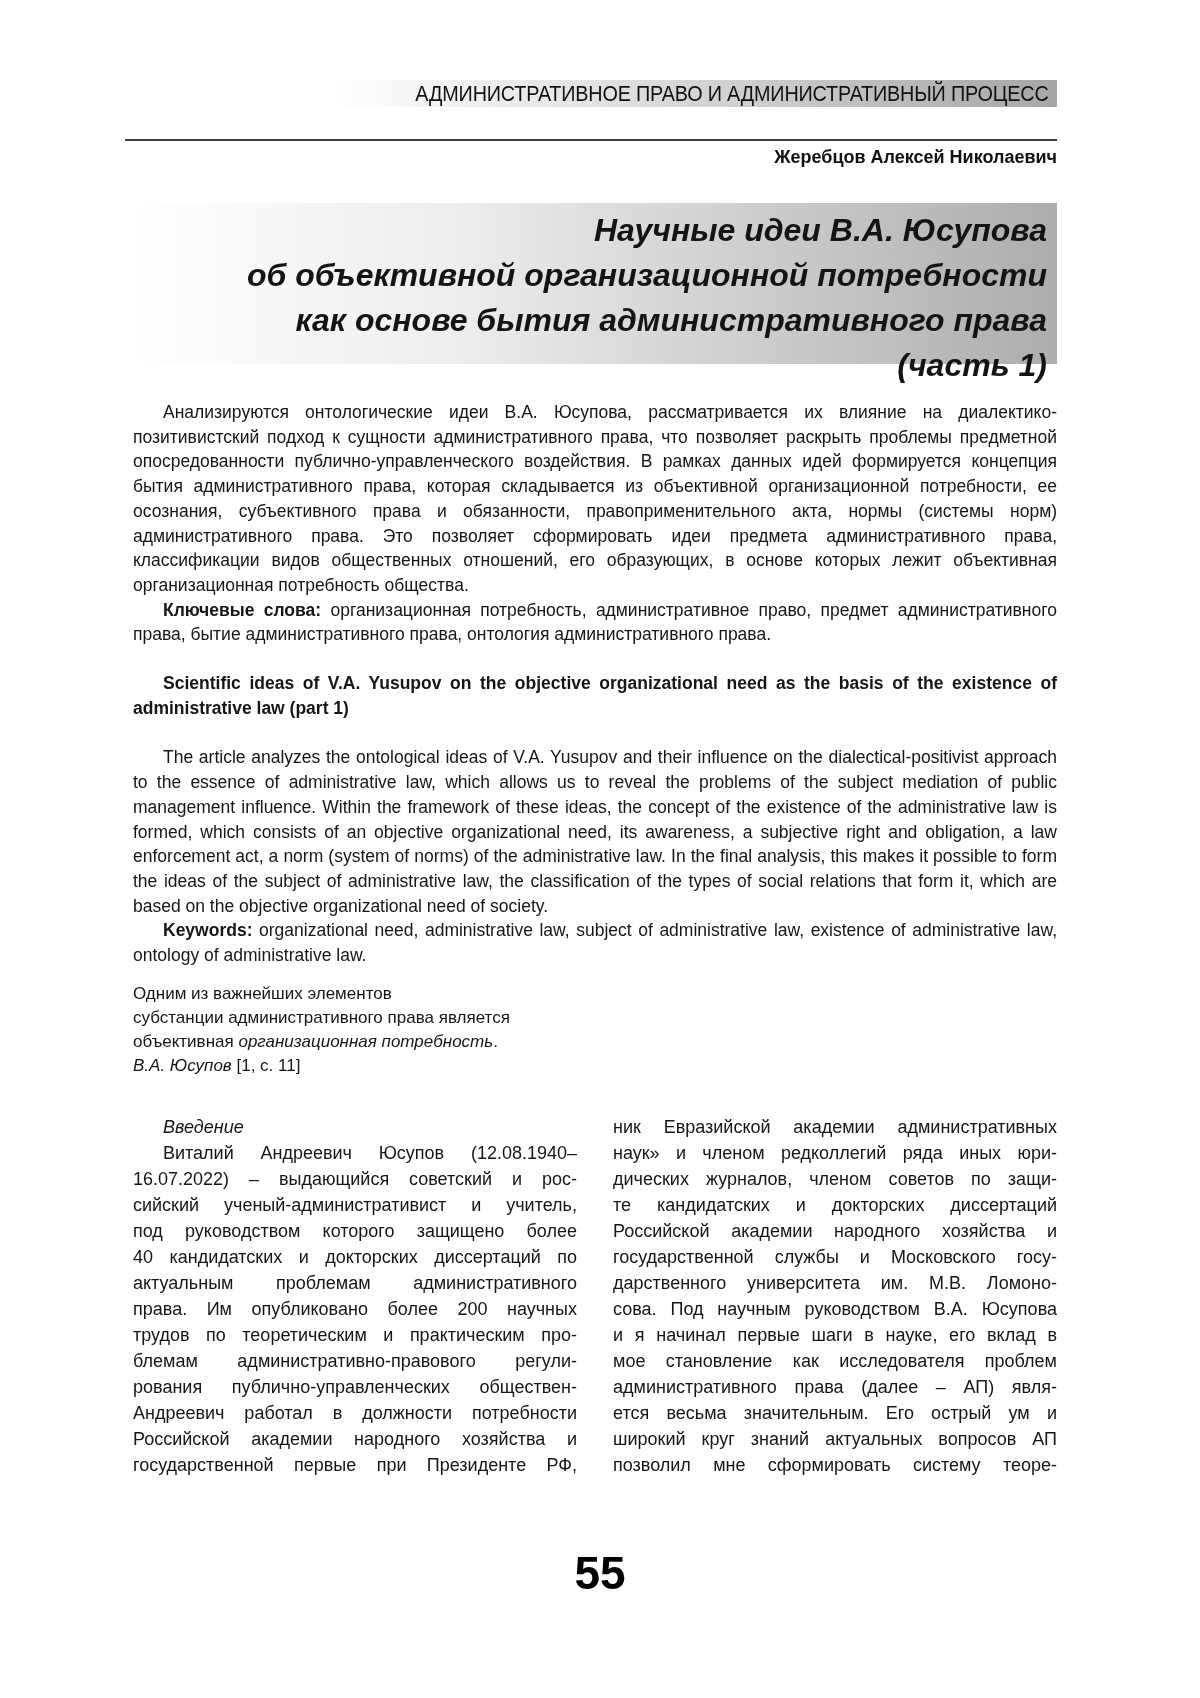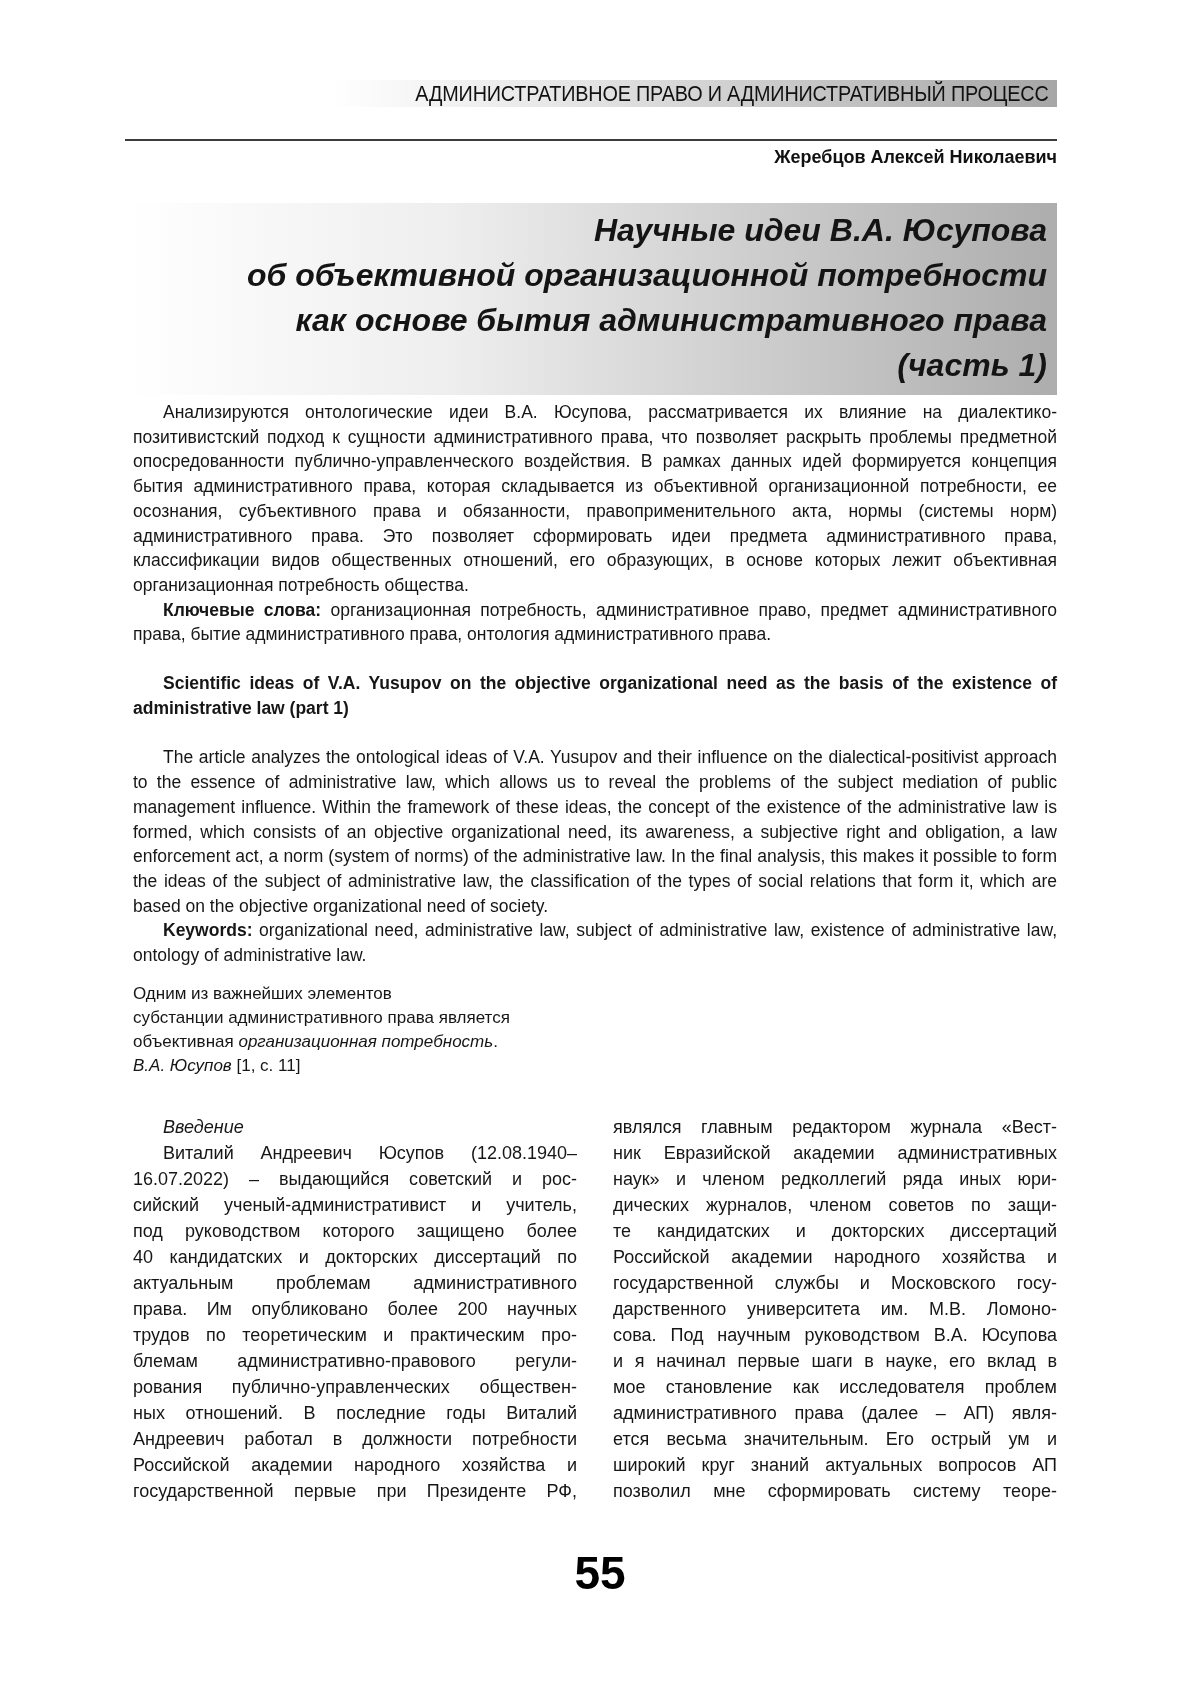--- a/index.html
+++ b/index.html
@@ -47,21 +47,21 @@
     font-weight:bold;
     color:#111;
     white-space:nowrap;
   }
   
   .title-band{
     position:absolute;
     top:203px;
     left:125px;
     right:143px;
-    height:192px;
+    height:161px;
     box-sizing:border-box;
     padding:5px 10px 0 0;
     background:linear-gradient(90deg,#ffffff 0%,#eeeeee 35%,#adadad 100%);
     font-style:italic;
     font-weight:bold;
     font-size:32px;
     line-height:45px;
     color:#141414;
   }
   .title-band .tline{text-align:right;}
@@ -162,29 +162,27 @@
             <div class="tline">Виталий Андреевич Юсупов (12.08.1940–</div>
             <div class="tline">16.07.2022) – выдающийся советский и рос-</div>
             <div class="tline">сийский ученый-административист и учитель,</div>
             <div class="tline">под руководством которого защищено более</div>
             <div class="tline">40 кандидатских и докторских диссертаций по</div>
             <div class="tline">актуальным проблемам административного</div>
             <div class="tline">права. Им опубликовано более 200 научных</div>
             <div class="tline">трудов по теоретическим и практическим про-</div>
             <div class="tline">блемам административно-правового регули-</div>
             <div class="tline">рования публично-управленческих обществен-</div>
-            <div class="tline">ных отношений. В последние годы Виталий</div>
             <div class="tline">Андреевич работал в должности потребности</div>
             <div class="tline">Российской академии народного хозяйства и</div>
             <div class="tline">государственной первые при Президенте РФ,</div>
           </div>
       </div>
       <div class="col col-right">
         <div class="lines">
-            <div class="tline">являлся главным редактором журнала «Вест-</div>
             <div class="tline">ник Евразийской академии административных</div>
             <div class="tline">наук» и членом редколлегий ряда иных юри-</div>
             <div class="tline">дических журналов, членом советов по защи-</div>
             <div class="tline">те кандидатских и докторских диссертаций</div>
             <div class="tline">Российской академии народного хозяйства и</div>
             <div class="tline">государственной службы и Московского госу-</div>
             <div class="tline">дарственного университета им. М.В. Ломоно-</div>
             <div class="tline">сова. Под научным руководством В.А. Юсупова</div>
             <div class="tline">и я начинал первые шаги в науке, его вклад в</div>
             <div class="tline">мое становление как исследователя проблем</div>

